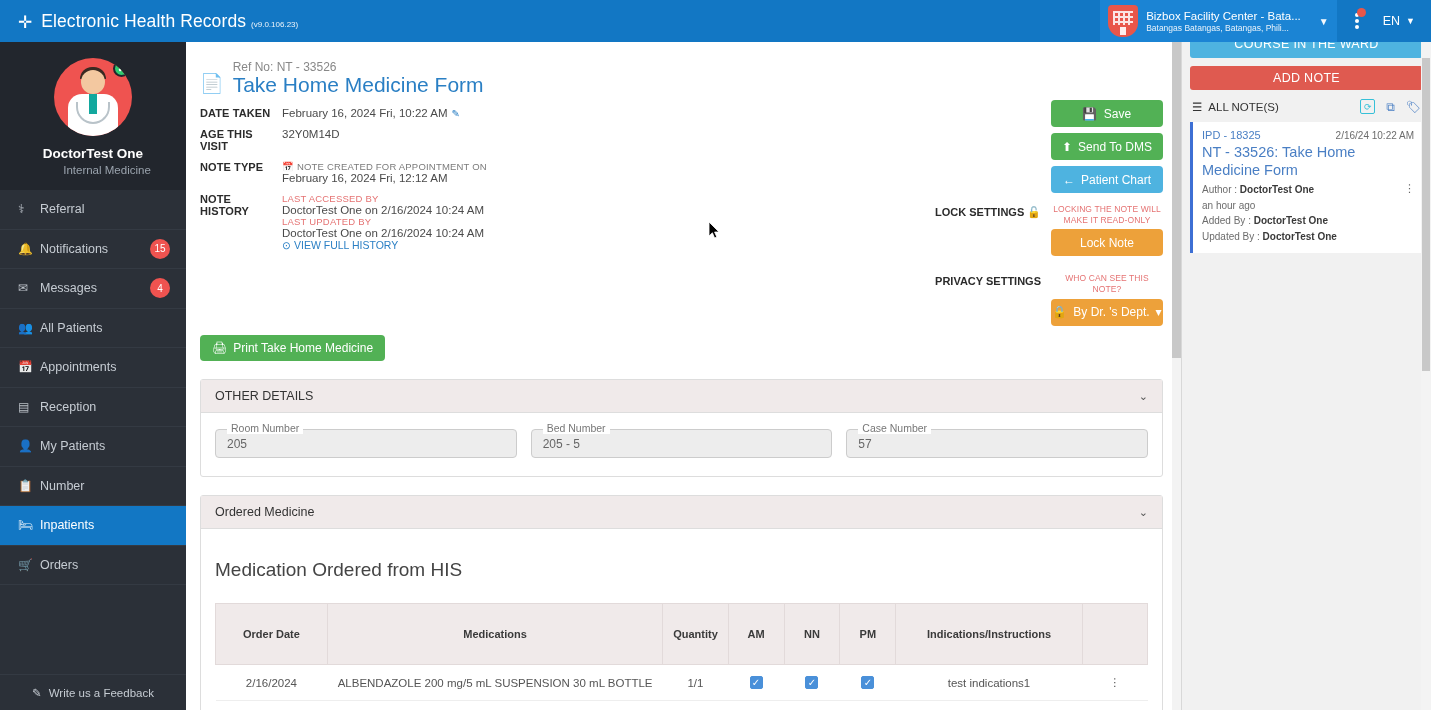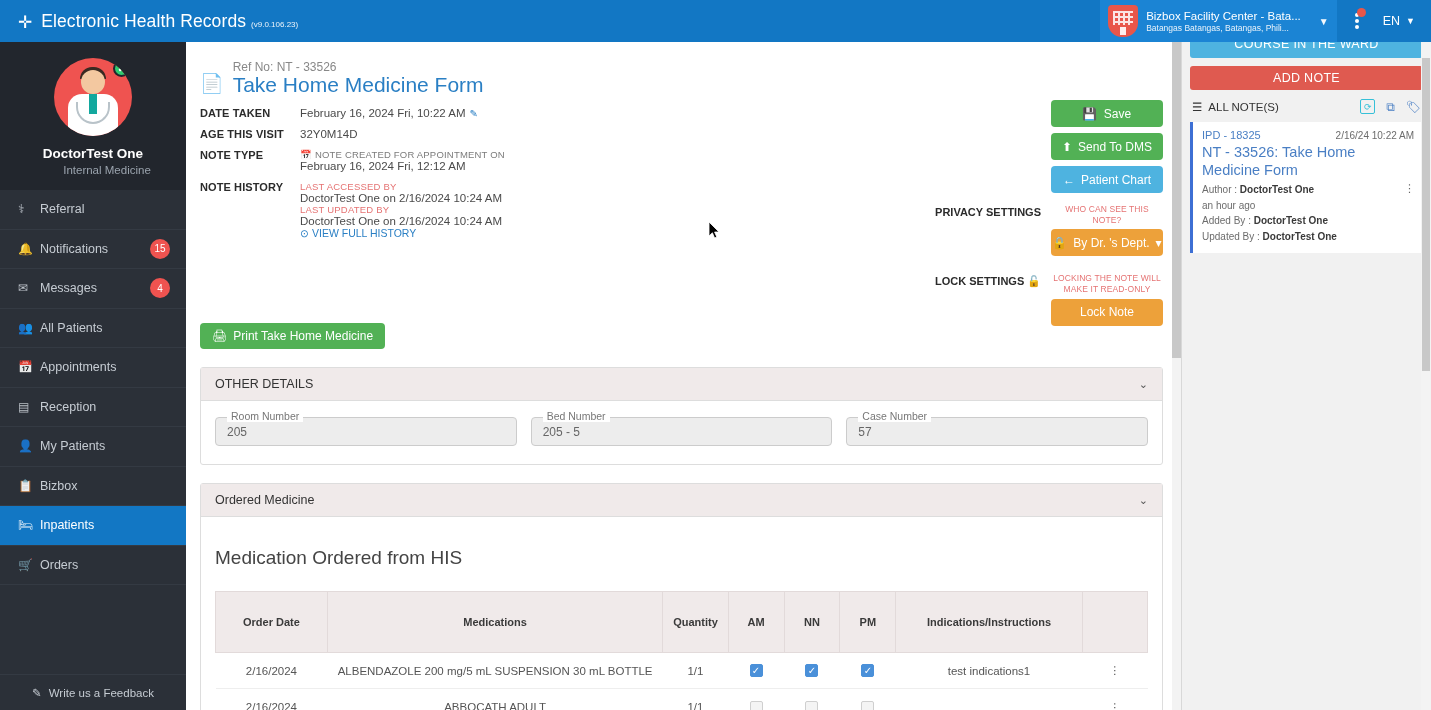--- a/index.html
+++ b/index.html
@@ -123,21 +123,21 @@
   }
   #mainscroll { padding: 18px 18px 0 14px; position: relative; }
 
   .doc-head { display: flex; align-items: flex-start; gap: 9px; }
   .doc-icon { color: #2a7fc4; font-size: 19px; margin-top: 12px; }
   .refno { font-size: 12px; color: #888; }
   .form-title { font-size: 21px; color: #2a7fc4; font-weight: normal; margin-top: -1px; }
 
   .meta { margin-top: 10px; }
   .meta-row { display: flex; margin-bottom: 9px; font-size: 11.5px; }
-  .meta-label { width: 100px; font-weight: bold; color: #2b2b2b; font-size: 11px; letter-spacing: .1px; flex: none; }
+  .meta-label { width: 82px; font-weight: bold; color: #2b2b2b; font-size: 11px; letter-spacing: .1px; flex: none; }
   .meta-val { color: #4a4a4a; }
   .meta-val .edit { color: #2a7fc4; margin-left: 4px; font-size: 10px; }
   .small-caps { font-size: 9.5px; color: #7b7b7b; letter-spacing: .2px; }
   .red-caps { font-size: 9.5px; color: #e57373; letter-spacing: .2px; }
   .hist-line { font-size: 11.5px; color: #4a4a4a; }
   .link { color: #2a7fc4; font-size: 10.5px; cursor: pointer; }
 
   
   .actions { position: absolute; right: 18px; top: 58px; width: 230px; }
   .btn {
@@ -326,21 +326,21 @@
   <div class="nav-item">
     <span class="nav-ico">▤</span>
     <span>Reception</span>
   </div>
   <div class="nav-item">
     <span class="nav-ico">👤</span>
     <span>My Patients</span>
   </div>
   <div class="nav-item">
     <span class="nav-ico">📋</span>
-    <span>Bizbox</span>
+    <span>Number</span>
   </div>
   <div class="nav-item active">
     <span class="nav-ico">🛏</span>
     <span>Inpatients</span>
   </div>
   <div class="nav-item">
     <span class="nav-ico">🛒</span>
     <span>Orders</span>
   </div>
 
@@ -409,40 +409,40 @@
       <button class="btn btn-green">
         <span>⬆</span>
         <span>Send To DMS</span>
       </button>
       <button class="btn btn-blue">
         <span>←</span>
         <span>Patient Chart</span>
       </button>
 
       <div class="setting-row">
+        <div class="setting-label">
+          <span>LOCK SETTINGS</span>
+          <span>🔓</span>
+        </div>
+        <div class="setting-right">
+          <div class="setting-note">LOCKING THE NOTE WILL MAKE IT READ-ONLY</div>
+          <button class="btn btn-orange">
+            <span>Lock Note</span>
+          </button>
+        </div>
+      </div>
+
+      <div class="setting-row">
         <div class="setting-label">PRIVACY SETTINGS</div>
         <div class="setting-right">
           <div class="setting-note">WHO CAN SEE THIS NOTE?</div>
           <button class="btn btn-orange">
             <span>🔒</span>
             <span>By Dr. 's Dept.</span>
             <span>▾</span>
-          </button>
-        </div>
-      </div>
-
-      <div class="setting-row">
-        <div class="setting-label">
-          <span>LOCK SETTINGS</span>
-          <span>🔓</span>
-        </div>
-        <div class="setting-right">
-          <div class="setting-note">LOCKING THE NOTE WILL MAKE IT READ-ONLY</div>
-          <button class="btn btn-orange">
-            <span>Lock Note</span>
           </button>
         </div>
       </div>
     </div>
 
     <button class="print-btn">
       <span>🖨</span>
       <span>Print Take Home Medicine</span>
     </button>
 

